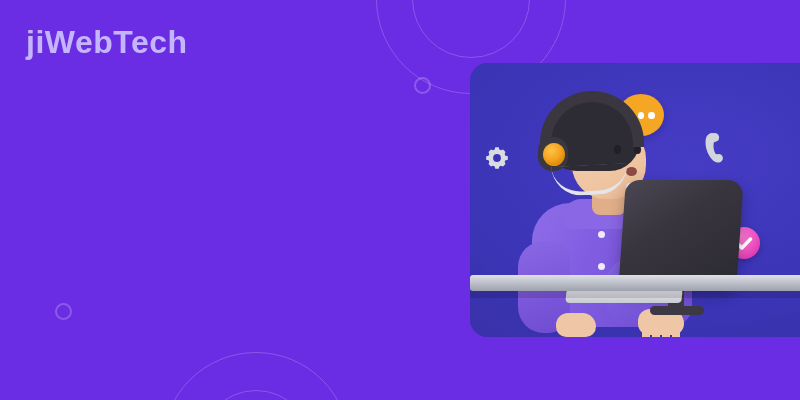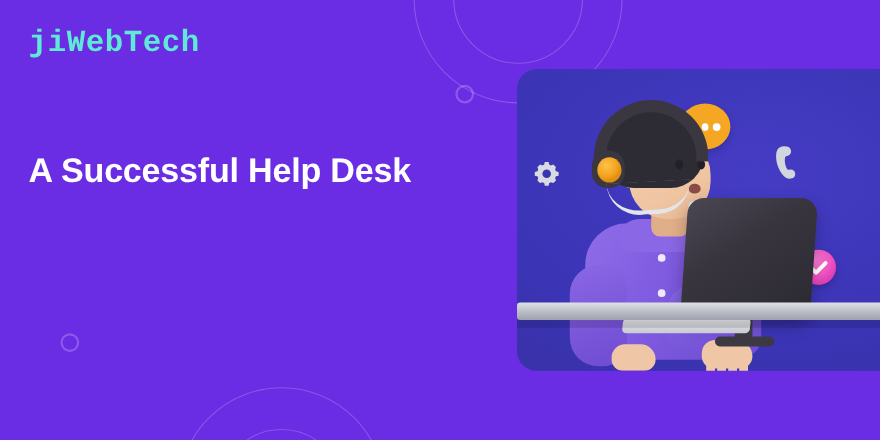--- a/index.html
+++ b/index.html
@@ -25,24 +25,24 @@
   .deco-top-inner  { width:118px; height:118px; left:412px;  top:-60px; }
   .deco-bot-outer  { width:188px; height:188px; left:162px;  top:352px; }
   .deco-bot-inner  { width:112px; height:112px; left:200px;  top:390px; }
   .deco-dot { position:absolute; border-radius:50%; border:2px solid rgba(255,255,255,0.22); }
   .dot-a { width:17px; height:17px; left:414px; top:77px; }
   .dot-b { width:17px; height:17px; left:55px;  top:303px; }
 
   
   .logo {
     position:absolute; left:26px; top:24px;
-    font-family:Liberation Mono, monospace;
-    font-size:28px; font-weight:700;
+    font-family:Liberation Sans, sans-serif;
+    font-size:32px; font-weight:700;
     letter-spacing:0.5px;
-    color:#5eead4;
+    color:#c4b5fd;
     white-space:nowrap;
   }
   .headline {
     position:absolute; left:26px; top:132px;
     width:420px;
     color:#ffffff;
     font-size:31px;
     font-weight:700;
     line-height:45px;
     letter-spacing:-0.2px;
@@ -245,21 +245,20 @@
   <div class="deco deco-top-outer"></div>
   <div class="deco deco-top-inner"></div>
   <div class="deco deco-bot-outer"></div>
   <div class="deco deco-bot-inner"></div>
   <div class="deco-dot dot-a"></div>
   <div class="deco-dot dot-b"></div>
 
   <div class="logo">jiWebTech</div>
 
   <div class="headline">
-    <span class="ln">A Successful Help Desk</span>
   </div>
 
   <div class="card">
     <div class="card-bg-glow"></div>
 
     <div class="ic ic-gear">
       <svg viewBox="0 0 24 24" width="26" height="26">
         <path fill="#d9dbe2" d="M13.6 2h-3.2l-.5 2.2c-.5.17-.98.43-1.4.75L6.4 4.2 4.2 6.4l.75 2.1c-.32.42-.58.9-.75 1.4L2 10.4v3.2l2.2.5c.17.5.43.98.75 1.4L4.2 17.6l2.2 2.2 2.1-.75c.42.32.9.58 1.4.75l.5 2.2h3.2l.5-2.2c.5-.17.98-.43 1.4-.75l2.1.75 2.2-2.2-.75-2.1c.32-.42.58-.9.75-1.4l2.2-.5v-3.2l-2.2-.5a6.4 6.4 0 0 0-.75-1.4l.75-2.1-2.2-2.2-2.1.75a6.4 6.4 0 0 0-1.4-.75L13.6 2z"></path>
         <circle cx="12" cy="12" r="3.6" fill="#3b34b5"></circle>
       </svg>

